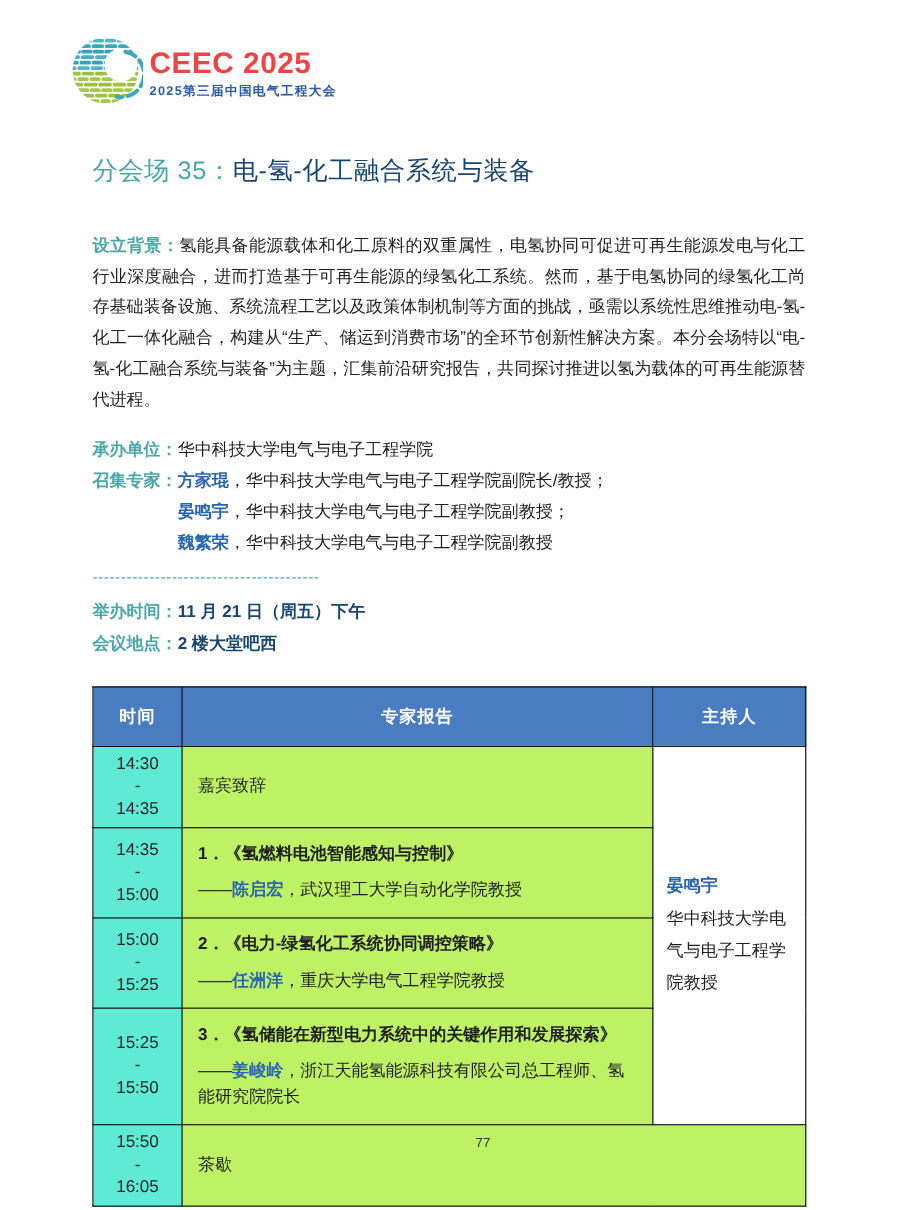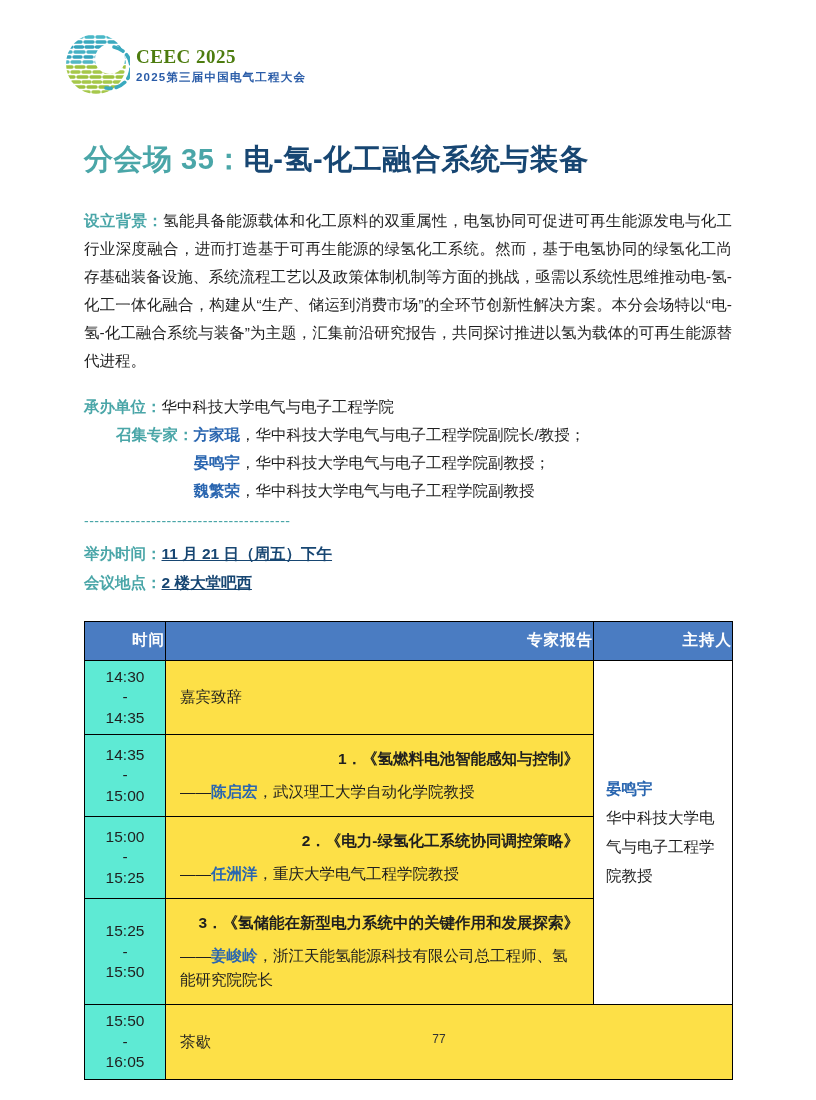--- a/index.html
+++ b/index.html
@@ -21,65 +21,64 @@
   .logo-row {
     position: absolute;
     top: 30px;
     left: 64px;
     display: flex;
     align-items: center;
     gap: 6px;
   }
   .logo-text { display: flex; flex-direction: column; }
   .logo-title {
-    font-size: 19px;
+    font-size: 27px;
     font-weight: 800;
-    color: #4d7c0f;
+    color: #ef4444;
     letter-spacing: 0.5px;
     line-height: 1.1;
-    font-family: Liberation Serif, serif;
   }
   .logo-subtitle {
     font-size: 11.5px;
     font-weight: 700;
     color: #2a5ca8;
     letter-spacing: 1.2px;
     margin-top: 3px;
   }
 
   
   .content {
     position: absolute;
     top: 142px;
     left: 84px;
     width: 648px;
   }
   .session-title {
-    font-size: 29px;
-    font-weight: 700;
+    font-size: 23px;
+    font-weight: 400;
     line-height: 1.2;
-    margin-bottom: 30px;
+    margin-bottom: 40px;
     letter-spacing: 0.5px;
   }
   .session-title .prefix { color: #4aa6a8; }
   .session-title .main  { color: #174672; }
 
   .body-text {
     font-size: 15.5px;
     line-height: 28px;
     text-align: justify;
   }
   .label-teal { color: #4aa6a8; font-weight: 700; }
-  .navy-bold  { color: #174672; font-weight: 700; text-decoration: underline; }
+  .navy-bold  { color: #174672; font-weight: 700; }
   .name-blue  { color: #2a66b0; font-weight: 700; }
 
   .org-line { font-size: 15.5px; line-height: 28px; margin-top: 18px; }
 
   .conveners { display: flex; font-size: 15.5px; line-height: 28px; }
-  .conveners .conv-label { flex: 0 0 auto; margin-left: 32px; }
+  .conveners .conv-label { flex: 0 0 auto; }
   .conveners .conv-list  { flex: 1; }
 
   .dashed-sep {
     color: #4aa6a8;
     font-size: 14px;
     letter-spacing: 0.5px;
     line-height: 20px;
     margin: 6px 0 8px 0;
     user-select: none;
   }
@@ -96,39 +95,39 @@
   }
   table.schedule th, table.schedule td { border: 1px solid #000; }
   col.c-time { width: 81px; }
   col.c-talk { width: 428px; }
   col.c-host { width: 139px; }
 
   thead th {
     background: #4a7cc2;
     color: #ffffff;
     font-weight: 700;
-    height: 39px;
-    text-align: right;
+    height: 54px;
+    text-align: center;
     letter-spacing: 1px;
   }
   td.time {
     background: #5eead4;
     text-align: center;
     vertical-align: middle;
     white-space: pre-line;
     line-height: 1.32;
     padding: 6px 2px;
   }
   td.talk {
-    background: #fde047;
+    background: #bef264;
     vertical-align: middle;
     padding: 12px 14px;
     line-height: 1.55;
   }
-  td.talk .talk-title { font-weight: 700; margin-bottom: 9px; text-align: right; }
+  td.talk .talk-title { font-weight: 700; margin-bottom: 9px; }
   td.talk .talk-speaker { color: #1f1f1f; }
   td.host-cell {
     background: #ffffff;
     vertical-align: middle;
     padding: 10px 12px;
     line-height: 1.85;
   }
   .host-name { color: #2a66b0; font-weight: 700; margin-bottom: 1px; }
   .host-desc { color: #1f1f1f; }
 

